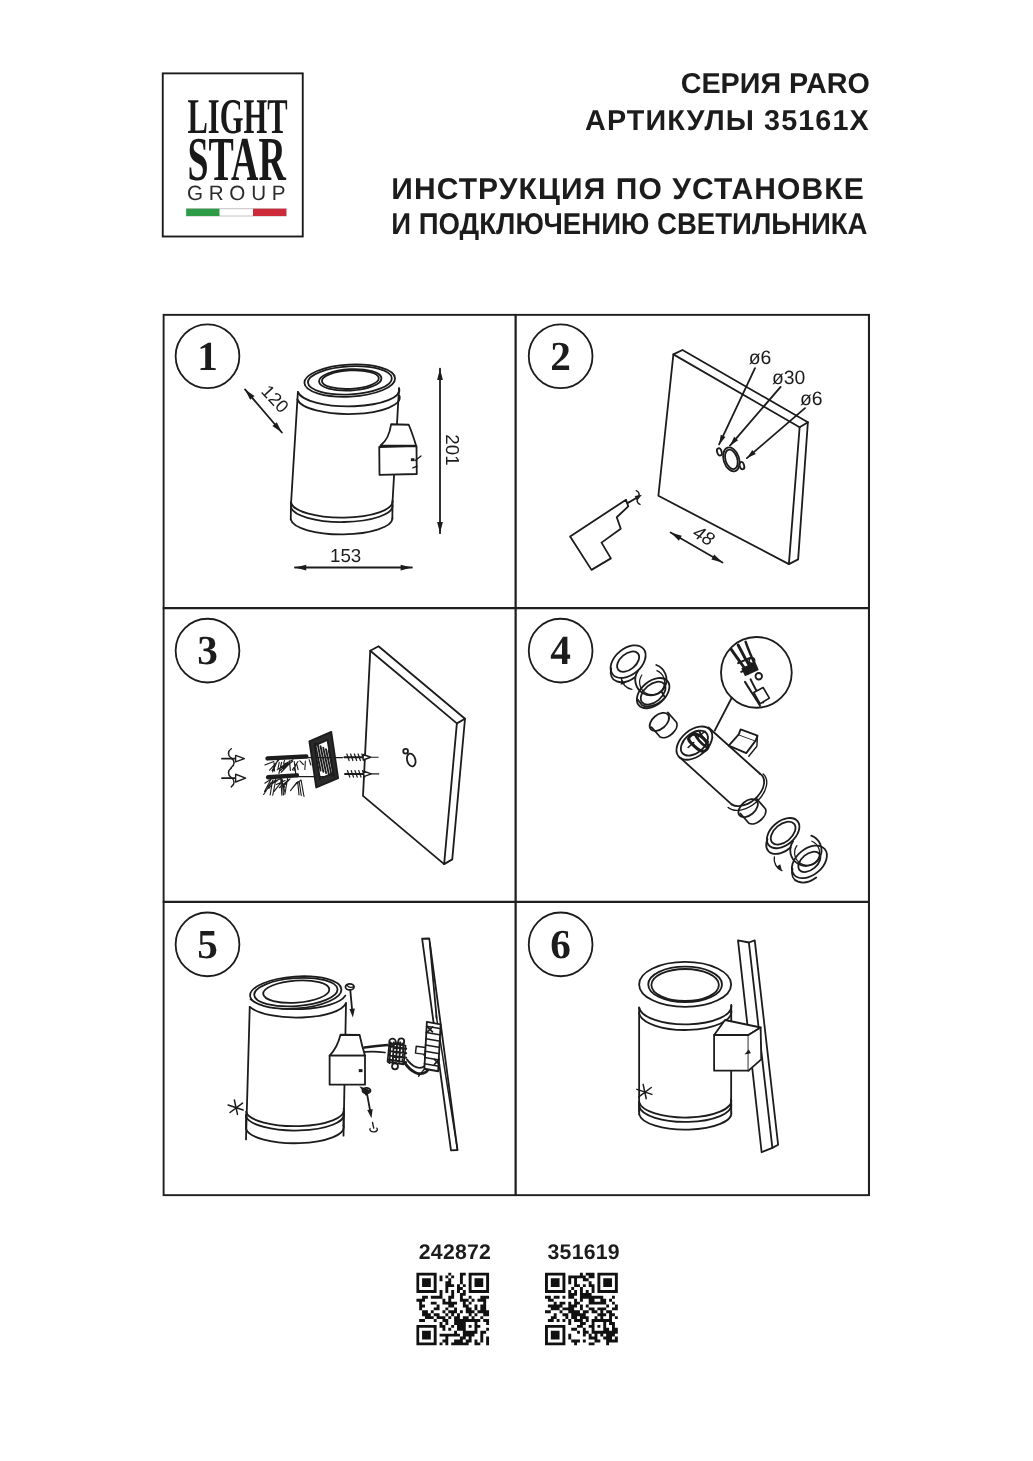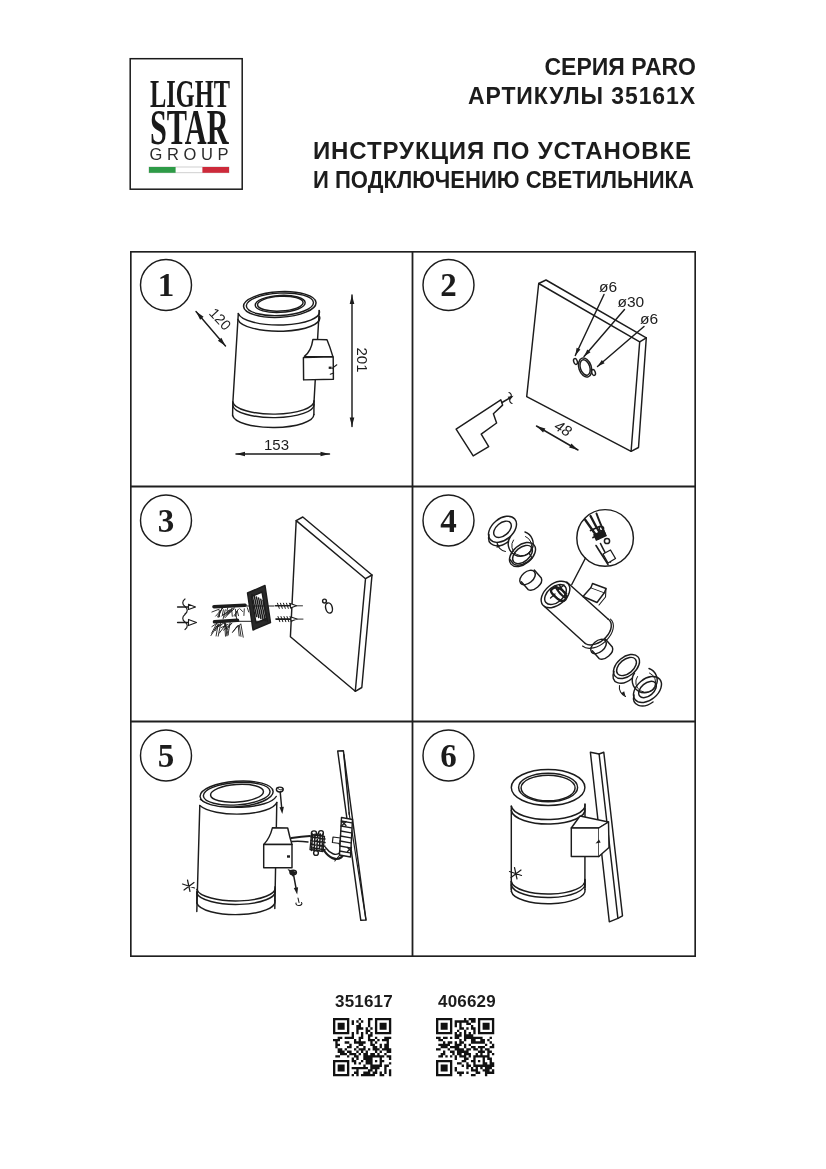--- a/index.html
+++ b/index.html
@@ -252,20 +252,20 @@
       <ellipse cx="135.6" cy="66" rx="29.5" ry="14.2"></ellipse>
       <ellipse cx="135.6" cy="66.5" rx="27" ry="12.8"></ellipse>
       <path fill="#fff" d="M158.8,106.5 L167.5,94.5 L196,100.5 L186.3,106.5 Z"></path>
       <path fill="#fff" d="M158.8,106.5 L186.3,106.5 L186.3,135 L158.8,135 Z"></path>
       <path d="M186.3,106.5 L196,100.5 L196.5,126 L186.3,135" fill="#fff"></path>
       <path fill="#1c1c1c" stroke="none" d="M183.0,122.0 L188.2,121.1 L186.5,118.0 Z"></path>
       <path d="M97,150 l12,4 m-10.5,2 l10,-7.5 m-6.5,-2.5 l2.5,11.5" stroke-width="1.2"></path>
     </g>
 </svg>
 
-<div class="qlab" style="left:335px;">351617</div>
-<div class="qlab" style="left:438px;">406629</div>
+<div class="qlab" style="left:335px;">242872</div>
+<div class="qlab" style="left:438px;">351619</div>
 <svg id="qr1" width="59" height="59">
     <path fill="#111" d="M0.00 0.00h16.31v2.33h-16.31zM25.63 0.00h2.33v2.33h-2.33zM34.95 0.00h4.66v2.33h-4.66zM41.94 0.00h16.31v2.33h-16.31zM0.00 2.33h2.33v2.33h-2.33zM13.98 2.33h2.33v2.33h-2.33zM18.64 2.33h2.33v2.33h-2.33zM23.30 2.33h2.33v2.33h-2.33zM27.96 2.33h2.33v2.33h-2.33zM34.95 2.33h2.33v2.33h-2.33zM41.94 2.33h2.33v2.33h-2.33zM55.92 2.33h2.33v2.33h-2.33zM0.00 4.66h2.33v2.33h-2.33zM4.66 4.66h6.99v2.33h-6.99zM13.98 4.66h2.33v2.33h-2.33zM18.64 4.66h2.33v2.33h-2.33zM25.63 4.66h2.33v2.33h-2.33zM34.95 4.66h2.33v2.33h-2.33zM41.94 4.66h2.33v2.33h-2.33zM46.60 4.66h6.99v2.33h-6.99zM55.92 4.66h2.33v2.33h-2.33zM0.00 6.99h2.33v2.33h-2.33zM4.66 6.99h6.99v2.33h-6.99zM13.98 6.99h2.33v2.33h-2.33zM23.30 6.99h4.66v2.33h-4.66zM34.95 6.99h2.33v2.33h-2.33zM41.94 6.99h2.33v2.33h-2.33zM46.60 6.99h6.99v2.33h-6.99zM55.92 6.99h2.33v2.33h-2.33zM0.00 9.32h2.33v2.33h-2.33zM4.66 9.32h6.99v2.33h-6.99zM13.98 9.32h2.33v2.33h-2.33zM23.30 9.32h6.99v2.33h-6.99zM32.62 9.32h2.33v2.33h-2.33zM37.28 9.32h2.33v2.33h-2.33zM41.94 9.32h2.33v2.33h-2.33zM46.60 9.32h6.99v2.33h-6.99zM55.92 9.32h2.33v2.33h-2.33zM0.00 11.65h2.33v2.33h-2.33zM13.98 11.65h2.33v2.33h-2.33zM23.30 11.65h2.33v2.33h-2.33zM32.62 11.65h4.66v2.33h-4.66zM41.94 11.65h2.33v2.33h-2.33zM55.92 11.65h2.33v2.33h-2.33zM0.00 13.98h16.31v2.33h-16.31zM18.64 13.98h2.33v2.33h-2.33zM23.30 13.98h2.33v2.33h-2.33zM27.96 13.98h2.33v2.33h-2.33zM32.62 13.98h2.33v2.33h-2.33zM37.28 13.98h2.33v2.33h-2.33zM41.94 13.98h16.31v2.33h-16.31zM18.64 16.31h2.33v2.33h-2.33zM27.96 16.31h2.33v2.33h-2.33zM34.95 16.31h4.66v2.33h-4.66zM4.66 18.64h4.66v2.33h-4.66zM11.65 18.64h9.32v2.33h-9.32zM25.63 18.64h4.66v2.33h-4.66zM34.95 18.64h2.33v2.33h-2.33zM41.94 18.64h2.33v2.33h-2.33zM51.26 18.64h6.99v2.33h-6.99zM0.00 20.97h6.99v2.33h-6.99zM20.97 20.97h2.33v2.33h-2.33zM25.63 20.97h2.33v2.33h-2.33zM34.95 20.97h6.99v2.33h-6.99zM44.27 20.97h2.33v2.33h-2.33zM48.93 20.97h6.99v2.33h-6.99zM2.33 23.30h2.33v2.33h-2.33zM11.65 23.30h4.66v2.33h-4.66zM20.97 23.30h11.65v2.33h-11.65zM37.28 23.30h2.33v2.33h-2.33zM41.94 23.30h2.33v2.33h-2.33zM53.59 23.30h2.33v2.33h-2.33zM2.33 25.63h4.66v2.33h-4.66zM16.31 25.63h2.33v2.33h-2.33zM25.63 25.63h4.66v2.33h-4.66zM37.28 25.63h4.66v2.33h-4.66zM46.60 25.63h2.33v2.33h-2.33zM51.26 25.63h4.66v2.33h-4.66zM2.33 27.96h2.33v2.33h-2.33zM13.98 27.96h4.66v2.33h-4.66zM23.30 27.96h2.33v2.33h-2.33zM30.29 27.96h2.33v2.33h-2.33zM39.61 27.96h4.66v2.33h-4.66zM46.60 27.96h2.33v2.33h-2.33zM51.26 27.96h4.66v2.33h-4.66zM4.66 30.29h4.66v2.33h-4.66zM11.65 30.29h2.33v2.33h-2.33zM20.97 30.29h2.33v2.33h-2.33zM25.63 30.29h6.99v2.33h-6.99zM34.95 30.29h2.33v2.33h-2.33zM39.61 30.29h6.99v2.33h-6.99zM48.93 30.29h9.32v2.33h-9.32zM4.66 32.62h6.99v2.33h-6.99zM13.98 32.62h4.66v2.33h-4.66zM23.30 32.62h2.33v2.33h-2.33zM27.96 32.62h2.33v2.33h-2.33zM32.62 32.62h2.33v2.33h-2.33zM41.94 32.62h2.33v2.33h-2.33zM46.60 32.62h2.33v2.33h-2.33zM53.59 32.62h4.66v2.33h-4.66zM6.99 34.95h6.99v2.33h-6.99zM16.31 34.95h6.99v2.33h-6.99zM25.63 34.95h2.33v2.33h-2.33zM30.29 34.95h4.66v2.33h-4.66zM37.28 34.95h4.66v2.33h-4.66zM44.27 34.95h2.33v2.33h-2.33zM51.26 34.95h2.33v2.33h-2.33zM2.33 37.28h4.66v2.33h-4.66zM13.98 37.28h2.33v2.33h-2.33zM20.97 37.28h4.66v2.33h-4.66zM30.29 37.28h20.97v2.33h-20.97zM53.59 37.28h4.66v2.33h-4.66zM18.64 39.61h2.33v2.33h-2.33zM23.30 39.61h2.33v2.33h-2.33zM30.29 39.61h9.32v2.33h-9.32zM46.60 39.61h2.33v2.33h-2.33zM55.92 39.61h2.33v2.33h-2.33zM0.00 41.94h16.31v2.33h-16.31zM18.64 41.94h4.66v2.33h-4.66zM27.96 41.94h2.33v2.33h-2.33zM32.62 41.94h6.99v2.33h-6.99zM41.94 41.94h2.33v2.33h-2.33zM46.60 41.94h4.66v2.33h-4.66zM0.00 44.27h2.33v2.33h-2.33zM13.98 44.27h2.33v2.33h-2.33zM20.97 44.27h2.33v2.33h-2.33zM25.63 44.27h2.33v2.33h-2.33zM32.62 44.27h6.99v2.33h-6.99zM46.60 44.27h2.33v2.33h-2.33zM55.92 44.27h2.33v2.33h-2.33zM0.00 46.60h2.33v2.33h-2.33zM4.66 46.60h6.99v2.33h-6.99zM13.98 46.60h2.33v2.33h-2.33zM30.29 46.60h2.33v2.33h-2.33zM37.28 46.60h11.65v2.33h-11.65zM51.26 46.60h4.66v2.33h-4.66zM0.00 48.93h2.33v2.33h-2.33zM4.66 48.93h6.99v2.33h-6.99zM13.98 48.93h2.33v2.33h-2.33zM18.64 48.93h16.31v2.33h-16.31zM37.28 48.93h9.32v2.33h-9.32zM51.26 48.93h2.33v2.33h-2.33zM0.00 51.26h2.33v2.33h-2.33zM4.66 51.26h6.99v2.33h-6.99zM13.98 51.26h2.33v2.33h-2.33zM23.30 51.26h2.33v2.33h-2.33zM34.95 51.26h4.66v2.33h-4.66zM41.94 51.26h2.33v2.33h-2.33zM51.26 51.26h2.33v2.33h-2.33zM55.92 51.26h2.33v2.33h-2.33zM0.00 53.59h2.33v2.33h-2.33zM13.98 53.59h2.33v2.33h-2.33zM20.97 53.59h4.66v2.33h-4.66zM30.29 53.59h6.99v2.33h-6.99zM39.61 53.59h4.66v2.33h-4.66zM46.60 53.59h2.33v2.33h-2.33zM51.26 53.59h2.33v2.33h-2.33zM55.92 53.59h2.33v2.33h-2.33zM0.00 55.92h16.31v2.33h-16.31zM18.64 55.92h2.33v2.33h-2.33zM23.30 55.92h2.33v2.33h-2.33zM27.96 55.92h13.98v2.33h-13.98zM46.60 55.92h4.66v2.33h-4.66zM55.92 55.92h2.33v2.33h-2.33z"></path>
   </svg>
 <svg id="qr2" width="59" height="59">
     <path fill="#111" d="M0.00 0.00h16.31v2.33h-16.31zM27.96 0.00h2.33v2.33h-2.33zM32.62 0.00h6.99v2.33h-6.99zM41.94 0.00h16.31v2.33h-16.31zM0.00 2.33h2.33v2.33h-2.33zM13.98 2.33h2.33v2.33h-2.33zM18.64 2.33h13.98v2.33h-13.98zM34.95 2.33h4.66v2.33h-4.66zM41.94 2.33h2.33v2.33h-2.33zM55.92 2.33h2.33v2.33h-2.33zM0.00 4.66h2.33v2.33h-2.33zM4.66 4.66h6.99v2.33h-6.99zM13.98 4.66h2.33v2.33h-2.33zM18.64 4.66h2.33v2.33h-2.33zM23.30 4.66h2.33v2.33h-2.33zM30.29 4.66h4.66v2.33h-4.66zM41.94 4.66h2.33v2.33h-2.33zM46.60 4.66h6.99v2.33h-6.99zM55.92 4.66h2.33v2.33h-2.33zM0.00 6.99h2.33v2.33h-2.33zM4.66 6.99h6.99v2.33h-6.99zM13.98 6.99h2.33v2.33h-2.33zM18.64 6.99h2.33v2.33h-2.33zM23.30 6.99h2.33v2.33h-2.33zM34.95 6.99h2.33v2.33h-2.33zM41.94 6.99h2.33v2.33h-2.33zM46.60 6.99h6.99v2.33h-6.99zM55.92 6.99h2.33v2.33h-2.33zM0.00 9.32h2.33v2.33h-2.33zM4.66 9.32h6.99v2.33h-6.99zM13.98 9.32h2.33v2.33h-2.33zM23.30 9.32h4.66v2.33h-4.66zM30.29 9.32h2.33v2.33h-2.33zM34.95 9.32h4.66v2.33h-4.66zM41.94 9.32h2.33v2.33h-2.33zM46.60 9.32h6.99v2.33h-6.99zM55.92 9.32h2.33v2.33h-2.33zM0.00 11.65h2.33v2.33h-2.33zM13.98 11.65h2.33v2.33h-2.33zM20.97 11.65h2.33v2.33h-2.33zM27.96 11.65h2.33v2.33h-2.33zM37.28 11.65h2.33v2.33h-2.33zM41.94 11.65h2.33v2.33h-2.33zM55.92 11.65h2.33v2.33h-2.33zM0.00 13.98h16.31v2.33h-16.31zM18.64 13.98h2.33v2.33h-2.33zM23.30 13.98h2.33v2.33h-2.33zM27.96 13.98h2.33v2.33h-2.33zM32.62 13.98h2.33v2.33h-2.33zM37.28 13.98h2.33v2.33h-2.33zM41.94 13.98h16.31v2.33h-16.31zM18.64 16.31h6.99v2.33h-6.99zM27.96 16.31h9.32v2.33h-9.32zM0.00 18.64h4.66v2.33h-4.66zM6.99 18.64h4.66v2.33h-4.66zM13.98 18.64h2.33v2.33h-2.33zM18.64 18.64h4.66v2.33h-4.66zM27.96 18.64h18.64v2.33h-18.64zM53.59 18.64h2.33v2.33h-2.33zM2.33 20.97h4.66v2.33h-4.66zM23.30 20.97h2.33v2.33h-2.33zM27.96 20.97h2.33v2.33h-2.33zM34.95 20.97h4.66v2.33h-4.66zM44.27 20.97h4.66v2.33h-4.66zM51.26 20.97h2.33v2.33h-2.33zM6.99 23.30h2.33v2.33h-2.33zM11.65 23.30h4.66v2.33h-4.66zM18.64 23.30h2.33v2.33h-2.33zM23.30 23.30h4.66v2.33h-4.66zM34.95 23.30h13.98v2.33h-13.98zM53.59 23.30h2.33v2.33h-2.33zM2.33 25.63h11.65v2.33h-11.65zM18.64 25.63h6.99v2.33h-6.99zM27.96 25.63h2.33v2.33h-2.33zM32.62 25.63h2.33v2.33h-2.33zM48.93 25.63h2.33v2.33h-2.33zM55.92 25.63h2.33v2.33h-2.33zM4.66 27.96h6.99v2.33h-6.99zM13.98 27.96h9.32v2.33h-9.32zM27.96 27.96h2.33v2.33h-2.33zM34.95 27.96h4.66v2.33h-4.66zM41.94 27.96h6.99v2.33h-6.99zM53.59 27.96h4.66v2.33h-4.66zM0.00 30.29h4.66v2.33h-4.66zM11.65 30.29h2.33v2.33h-2.33zM18.64 30.29h9.32v2.33h-9.32zM30.29 30.29h4.66v2.33h-4.66zM37.28 30.29h4.66v2.33h-4.66zM44.27 30.29h2.33v2.33h-2.33zM48.93 30.29h4.66v2.33h-4.66zM6.99 32.62h2.33v2.33h-2.33zM13.98 32.62h4.66v2.33h-4.66zM20.97 32.62h11.65v2.33h-11.65zM41.94 32.62h6.99v2.33h-6.99zM51.26 32.62h4.66v2.33h-4.66zM4.66 34.95h4.66v2.33h-4.66zM16.31 34.95h2.33v2.33h-2.33zM20.97 34.95h4.66v2.33h-4.66zM27.96 34.95h6.99v2.33h-6.99zM39.61 34.95h2.33v2.33h-2.33zM44.27 34.95h2.33v2.33h-2.33zM51.26 34.95h2.33v2.33h-2.33zM55.92 34.95h2.33v2.33h-2.33zM2.33 37.28h4.66v2.33h-4.66zM9.32 37.28h2.33v2.33h-2.33zM13.98 37.28h2.33v2.33h-2.33zM18.64 37.28h2.33v2.33h-2.33zM23.30 37.28h6.99v2.33h-6.99zM32.62 37.28h2.33v2.33h-2.33zM37.28 37.28h16.31v2.33h-16.31zM18.64 39.61h2.33v2.33h-2.33zM27.96 39.61h4.66v2.33h-4.66zM37.28 39.61h2.33v2.33h-2.33zM46.60 39.61h2.33v2.33h-2.33zM51.26 39.61h4.66v2.33h-4.66zM0.00 41.94h16.31v2.33h-16.31zM25.63 41.94h4.66v2.33h-4.66zM34.95 41.94h4.66v2.33h-4.66zM41.94 41.94h2.33v2.33h-2.33zM46.60 41.94h2.33v2.33h-2.33zM53.59 41.94h2.33v2.33h-2.33zM0.00 44.27h2.33v2.33h-2.33zM13.98 44.27h2.33v2.33h-2.33zM20.97 44.27h4.66v2.33h-4.66zM30.29 44.27h2.33v2.33h-2.33zM37.28 44.27h2.33v2.33h-2.33zM46.60 44.27h4.66v2.33h-4.66zM53.59 44.27h4.66v2.33h-4.66zM0.00 46.60h2.33v2.33h-2.33zM4.66 46.60h6.99v2.33h-6.99zM13.98 46.60h2.33v2.33h-2.33zM25.63 46.60h2.33v2.33h-2.33zM30.29 46.60h4.66v2.33h-4.66zM37.28 46.60h20.97v2.33h-20.97zM0.00 48.93h2.33v2.33h-2.33zM4.66 48.93h6.99v2.33h-6.99zM13.98 48.93h2.33v2.33h-2.33zM18.64 48.93h2.33v2.33h-2.33zM30.29 48.93h2.33v2.33h-2.33zM34.95 48.93h2.33v2.33h-2.33zM39.61 48.93h2.33v2.33h-2.33zM44.27 48.93h2.33v2.33h-2.33zM48.93 48.93h6.99v2.33h-6.99zM0.00 51.26h2.33v2.33h-2.33zM4.66 51.26h6.99v2.33h-6.99zM13.98 51.26h2.33v2.33h-2.33zM18.64 51.26h2.33v2.33h-2.33zM34.95 51.26h6.99v2.33h-6.99zM46.60 51.26h6.99v2.33h-6.99zM55.92 51.26h2.33v2.33h-2.33zM0.00 53.59h2.33v2.33h-2.33zM13.98 53.59h2.33v2.33h-2.33zM20.97 53.59h6.99v2.33h-6.99zM30.29 53.59h2.33v2.33h-2.33zM39.61 53.59h4.66v2.33h-4.66zM48.93 53.59h9.32v2.33h-9.32zM0.00 55.92h16.31v2.33h-16.31zM23.30 55.92h2.33v2.33h-2.33zM34.95 55.92h4.66v2.33h-4.66zM48.93 55.92h2.33v2.33h-2.33z"></path>
   </svg>
 
 </body></html>

